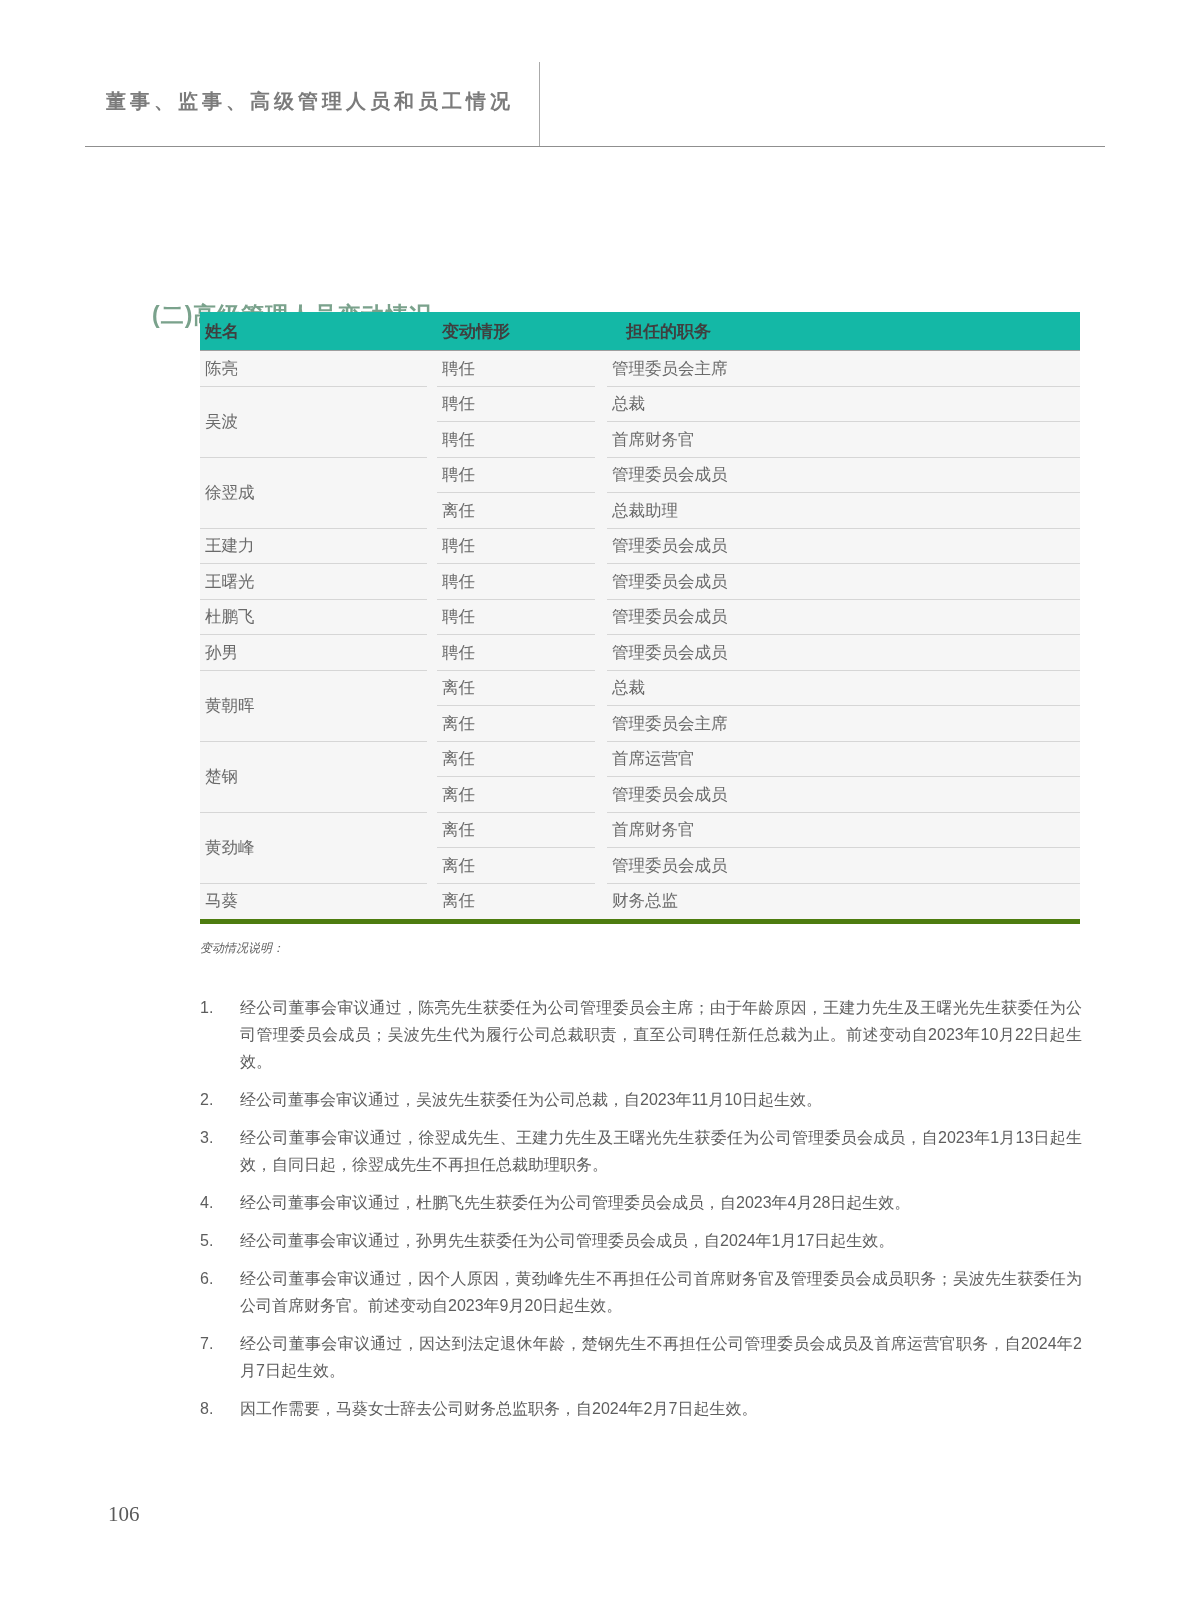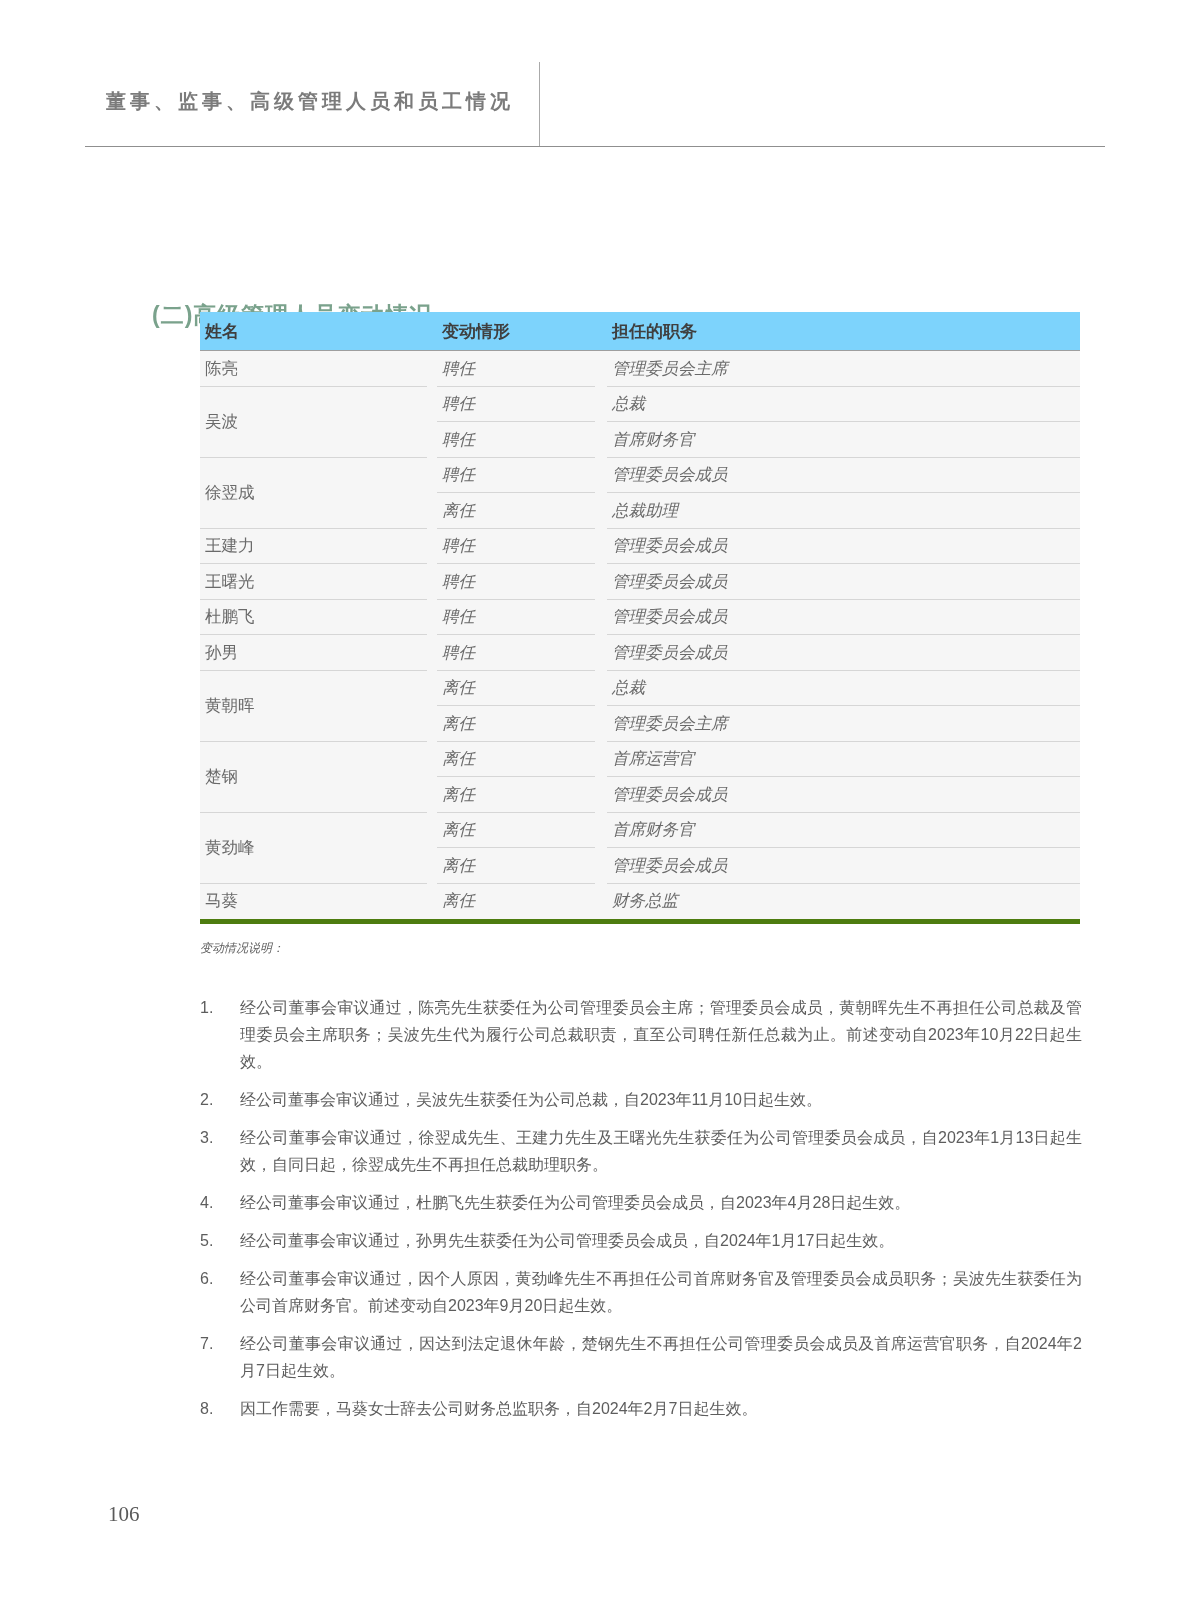--- a/index.html
+++ b/index.html
@@ -36,42 +36,42 @@
     margin-top:32px;
   }
 
   
   .mgmt-table{
     position:absolute;left:200px;top:312px;width:880px;
     font-size:16.5px;color:#6a6a6a;
   }
   .thead{
     display:flex;height:38px;align-items:center;
-    background:#7dd3fc;border-bottom:1px solid #9e9e9e;
+    background:#14b8a6;border-bottom:1px solid #9e9e9e;
     font-weight:bold;color:#3f3f3f;font-size:17px;
   }
   .th-name{width:237px;padding-left:5px;box-sizing:border-box;}
   .th-change{width:170px;padding-left:5px;box-sizing:border-box;}
-  .th-pos{flex:1;padding-left:5px;box-sizing:border-box;}
+  .th-pos{flex:1;padding-left:5px;box-sizing:border-box;margin-left:14px;}
 
   .tbody{
     background:#f6f6f6;
     border-bottom:5px solid #4d7c0f;
   }
   .tgroup{display:flex;}
   .tname{
     width:237px;box-sizing:border-box;
     display:flex;align-items:center;padding-left:5px;
     position:relative;
   }
   .tgroup:not(:last-child) .tname::after{
     content:"";position:absolute;left:0;right:10px;bottom:0;
     height:1px;background:#d6d6d6;
   }
-  .tentries{flex:1;display:flex;flex-direction:column;font-style:italic;}
+  .tentries{flex:1;display:flex;flex-direction:column;}
   .tentry{display:flex;height:35.5px;}
   .tchange{
     width:170px;box-sizing:border-box;
     display:flex;align-items:center;padding-left:5px;
     position:relative;
   }
   .tpos{
     flex:1;box-sizing:border-box;
     display:flex;align-items:center;padding-left:5px;
     position:relative;
@@ -246,21 +246,21 @@
           </div>
         </div>
       </div>
   </div>
 
   <div class="notes">
     <div class="notes-label">变动情况说明：</div>
     <div>
         <div class="note-item">
           <div class="note-num">1.</div>
-          <div class="note-text">经公司董事会审议通过，陈亮先生获委任为公司管理委员会主席；管理委员会成员，黄朝晖先生不再担任公司总裁及管理委员会主席职务；吴波先生代为履行公司总裁职责，直至公司聘任新任总裁为止。前述变动自2023年10月22日起生效。</div>
+          <div class="note-text">经公司董事会审议通过，陈亮先生获委任为公司管理委员会主席；由于年龄原因，王建力先生及王曙光先生获委任为公司管理委员会成员；吴波先生代为履行公司总裁职责，直至公司聘任新任总裁为止。前述变动自2023年10月22日起生效。</div>
         </div>
         <div class="note-item">
           <div class="note-num">2.</div>
           <div class="note-text">经公司董事会审议通过，吴波先生获委任为公司总裁，自2023年11月10日起生效。</div>
         </div>
         <div class="note-item">
           <div class="note-num">3.</div>
           <div class="note-text">经公司董事会审议通过，徐翌成先生、王建力先生及王曙光先生获委任为公司管理委员会成员，自2023年1月13日起生效，自同日起，徐翌成先生不再担任总裁助理职务。</div>
         </div>
         <div class="note-item">

